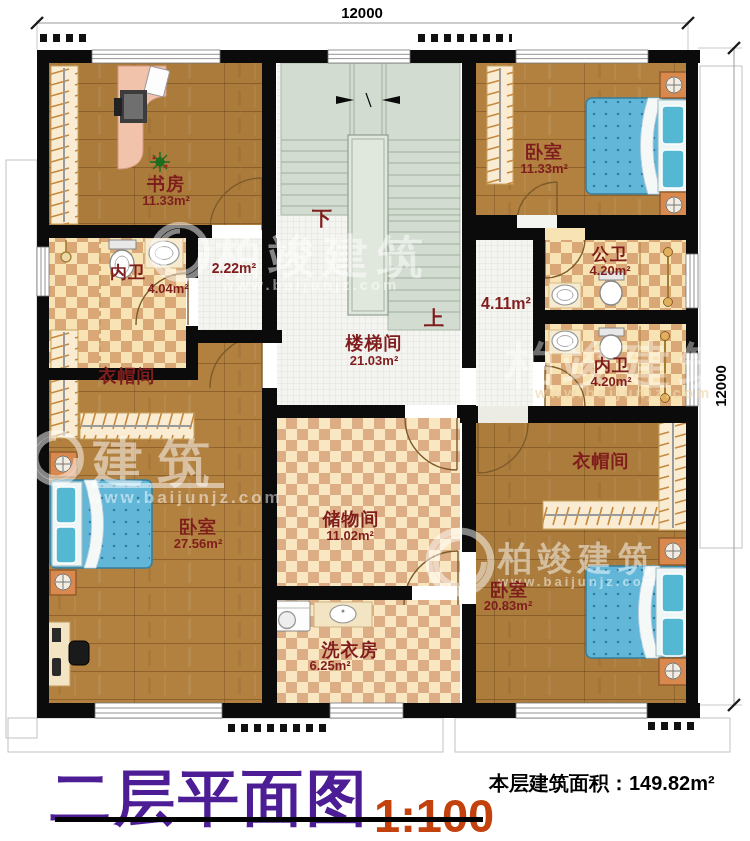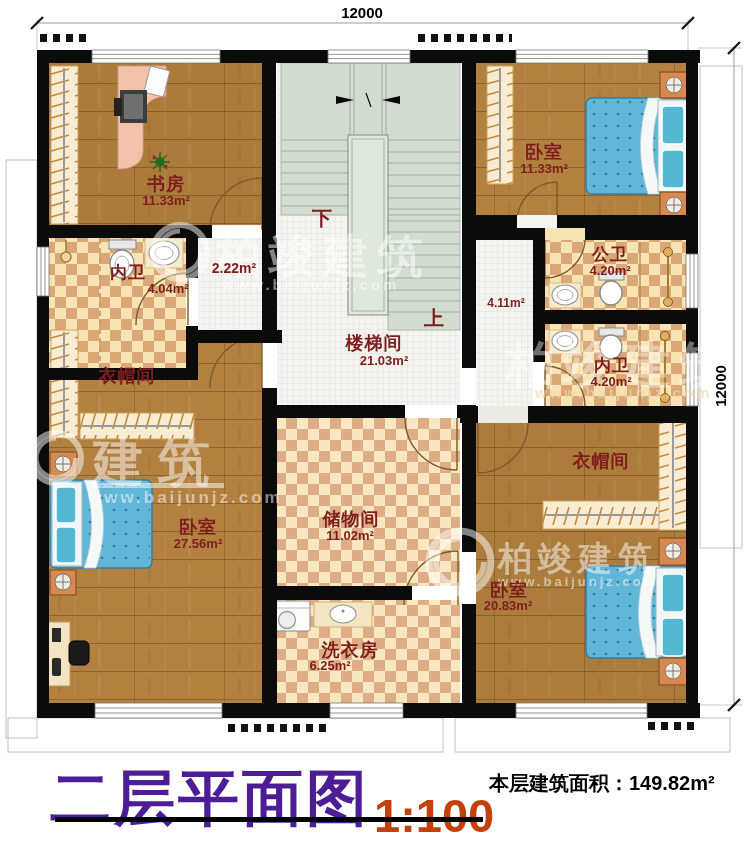--- a/index.html
+++ b/index.html
@@ -420,24 +420,24 @@
   <div class="lbl room-area" style="left:544px;top:169px;">11.33m²</div>
 
   <div class="lbl room-name" style="left:128px;top:273px;font-size:17px;">内卫</div>
   <div class="lbl room-area" style="left:128px;top:289px;margin-left:40px;">4.04m²</div>
 
   <div class="lbl room-area" style="left:234px;top:269px;font-size:14px;">2.22m²</div>
 
   <div class="lbl room-name" style="left:610px;top:255px;font-size:17px;">公卫</div>
   <div class="lbl room-area" style="left:610px;top:271px;">4.20m²</div>
 
-  <div class="lbl room-area" style="left:506px;top:304px;font-size:12px;">4.11m²</div>
+  <div class="lbl room-area" style="left:506px;top:304px;font-size:16px;">4.11m²</div>
 
   <div class="lbl room-name" style="left:374px;top:343px;">楼梯间</div>
-  <div class="lbl room-area" style="left:384px;top:361px;">21.03m²</div>
+  <div class="lbl room-area" style="left:374px;top:361px;">21.03m²</div>
 
   <div class="lbl room-name" style="left:612px;top:366px;font-size:17px;">内卫</div>
   <div class="lbl room-area" style="left:611px;top:382px;">4.20m²</div>
 
   <div class="lbl room-name" style="left:127px;top:376px;">衣帽间</div>
 
   <div class="lbl room-name" style="left:198px;top:527px;">卧室</div>
   <div class="lbl room-area" style="left:198px;top:544px;">27.56m²</div>
 
   <div class="lbl room-name" style="left:351px;top:519px;">储物间</div>

